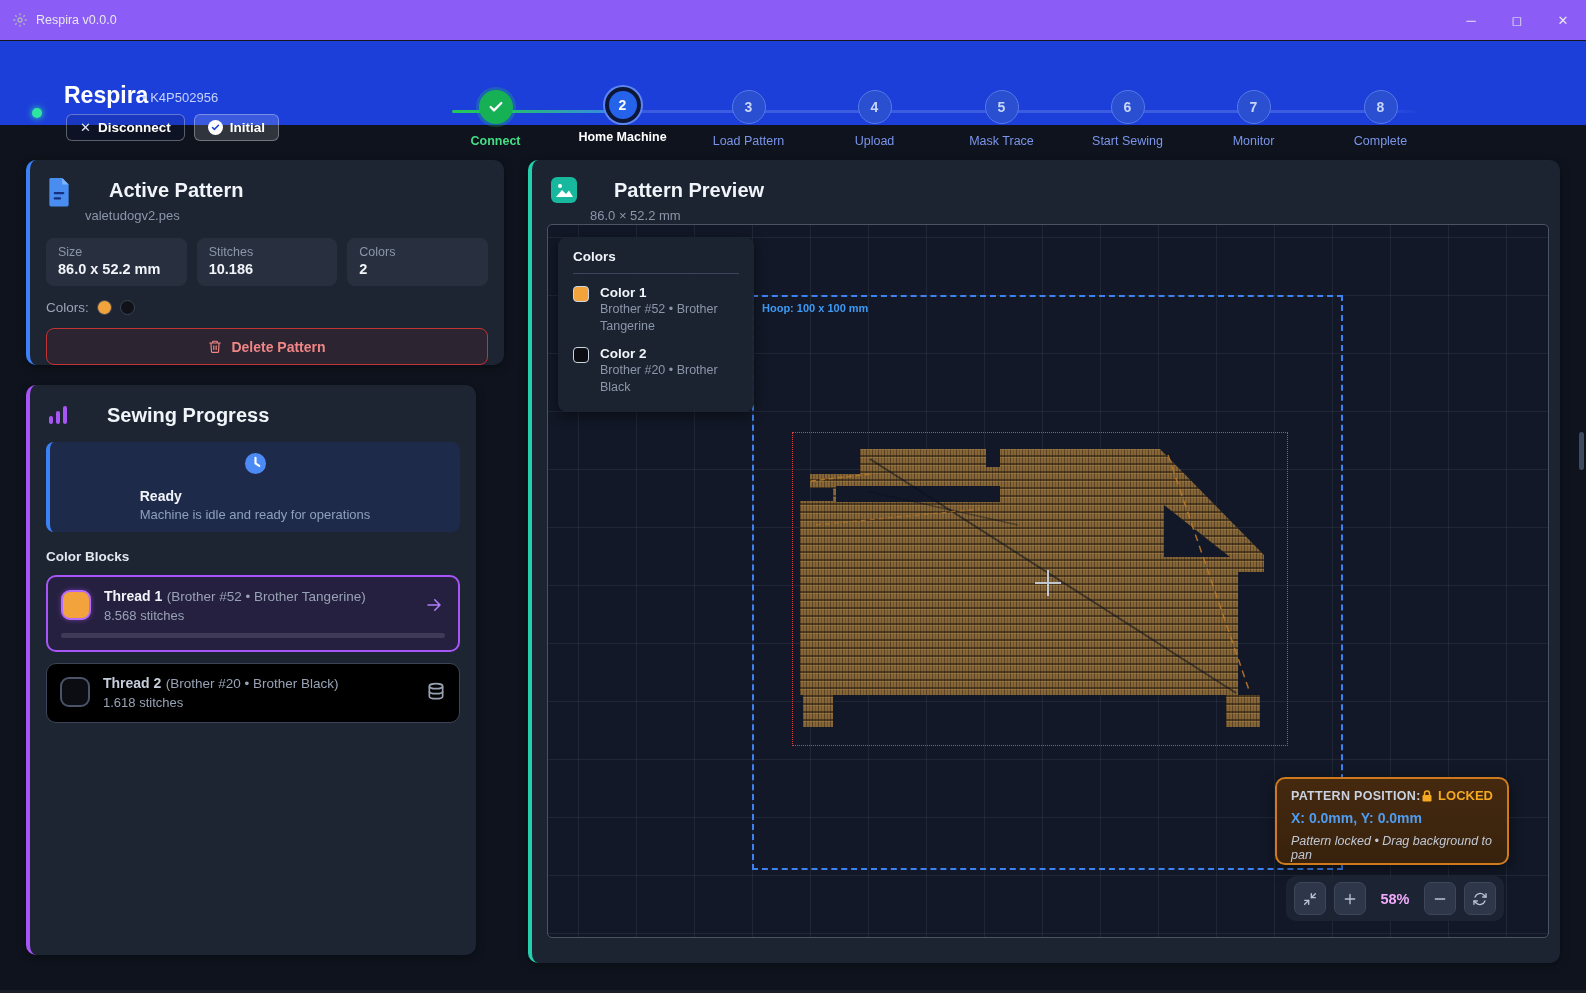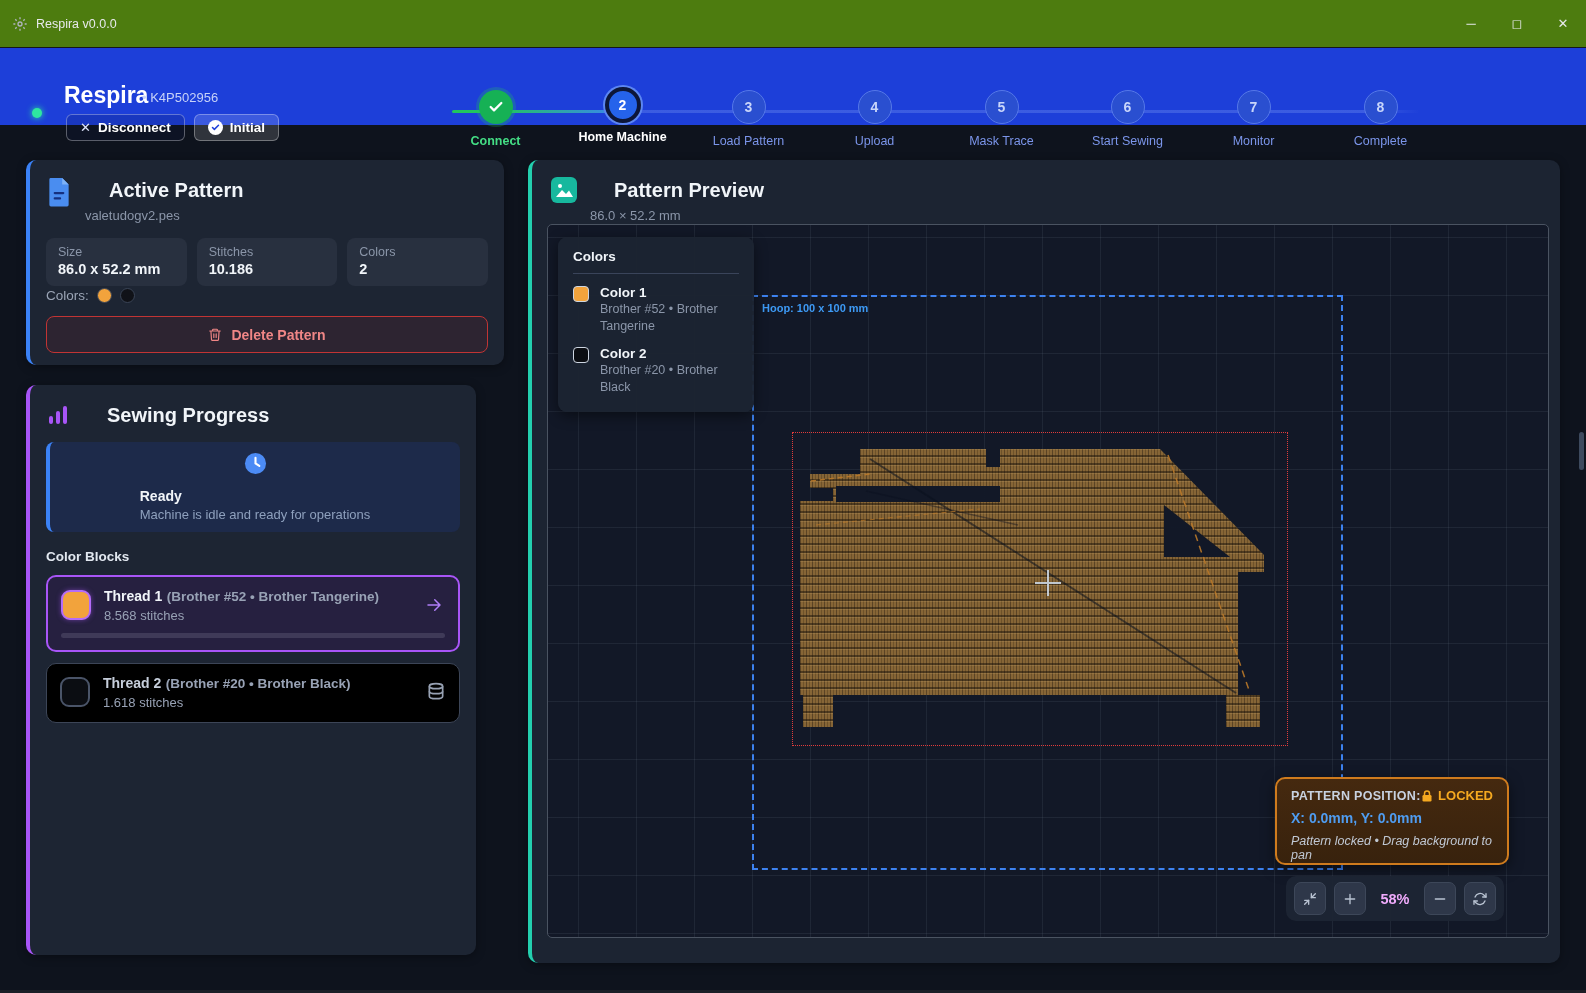--- a/index.html
+++ b/index.html
@@ -1,20 +1,20 @@
 <!DOCTYPE html>
 <html><head>
 <meta charset="utf-8">
 <style>
   * { margin:0; padding:0; box-sizing:border-box; }
   html,body { width:1586px; height:993px; overflow:hidden; background:#0e131d;
     font-family:"Liberation Sans", sans-serif; -webkit-font-smoothing:antialiased; }
 
   
-  #titlebar { position:absolute; left:0; top:0; width:1586px; height:48px; background:#4d7c0f;
+  #titlebar { position:absolute; left:0; top:0; width:1586px; height:41px; background:#8b5cf6;
     display:flex; align-items:center; border-bottom:1px solid #15171a; z-index:50; }
   #titlebar .app-ico { width:16px; height:16px; margin:0 8px 0 12px; color:#aeb4bc; }
   #titlebar .ttl { color:#e7e9ec; font-size:12.5px; }
   #win-btns { margin-left:auto; display:flex; height:32px; }
   .win-btn { width:46px; height:32px; display:flex; align-items:center; justify-content:center;
     color:#e7e9ec; font-size:13px; cursor:default; }
 
   
   #header { position:absolute; left:0; top:32px; width:1586px; height:93px; background:#1d3fd9; z-index:40; }
   #conn-dot { position:absolute; left:32px; top:76px; width:10px; height:10px; border-radius:50%;
@@ -55,21 +55,21 @@
 
   #card-pattern { left:26px; top:160px; width:478px; height:205px; border-left:4px solid #3b82f6; padding:17px 16px; }
   #card-sewing  { left:26px; top:385px; width:450px; height:570px; border-left:4px solid #a855f7; padding:17px 16px; }
   #card-preview { left:528px; top:160px; width:1032px; height:803px; border-left:4px solid #23cfae; padding:15px; background:#1c2432; }
 
   .stat-row { display:flex; gap:10px; margin-top:15px; }
   .stat-box { flex:1; background:#28303f; border-radius:8px; padding:7px 12px 9px; }
   .stat-lbl { font-size:12.5px; color:#8b96a9; }
   .stat-val { font-size:14.5px; font-weight:bold; color:#f1f5f9; margin-top:2px; }
 
-  #colors-row { display:flex; align-items:center; gap:8px; margin-top:2px; }
+  #colors-row { display:flex; align-items:center; gap:8px; margin-top:14px; }
   #colors-row .lbl { font-size:13.5px; color:#9aa4b5; }
   .dot-swatch { width:15px; height:15px; border-radius:50%; border:1px solid #3a4456; }
 
   #delete-btn { margin-top:13px; height:37px; width:100%; display:flex; align-items:center; justify-content:center;
     gap:9px; border:1.5px solid #c13434; border-radius:8px; background:rgba(190,30,40,0.10);
     color:#f08686; font-size:14px; font-weight:bold; }
 
   #ready-box { margin-top:15px; background:#1d2a4a; border-left:4px solid #3b82f6; border-radius:8px;
     padding:10px 14px; display:flex; gap:13px; align-items:center;flex-direction:column; }
   #ready-title { font-size:14px; font-weight:bold; color:#f1f5f9; }
@@ -77,21 +77,21 @@
   #blocks-lbl { margin-top:17px; font-size:13.5px; font-weight:bold; color:#e2e8f0; }
 
   .thread { margin-top:11px; border-radius:10px; padding:10px 13px 12px; position:relative; }
   .thread.t-active { border:2px solid #a855f7; background:#262040; }
   .thread.t-idle { border:1px solid #3c4557; background:#000000; }
   .th-row { display:flex; align-items:center; gap:13px; }
   .th-swatch { width:30px; height:30px; border-radius:9px; flex:none; }
   .t-active .th-swatch { border:2px solid #b46cf8; box-shadow:0 0 5px rgba(168,85,247,.5); }
   .t-idle .th-swatch { border:2px solid #4a5468; }
   .th-name { font-size:14px; color:#f1f5f9; font-weight:bold; }
-  .th-det { font-size:13.5px; color:#98a2b5; font-weight:bold;text-align:right; }
+  .th-det { font-size:13.5px; color:#98a2b5; font-weight:normal;text-align:right; }
   .t-idle .th-name { color:#c6cedb; } .t-idle .th-det { color:#848e a0; }
   .th-st { font-size:13px; color:#98a2b5; margin-top:3px; }
   .th-icon { margin-left:auto; flex:none; }
   #th1-track { margin-top:10px; height:5px; border-radius:3px; background:#3f3a58; }
 
   
   #pv-head { padding:2px 2px 0 4px; }
   #canvas { position:absolute; left:15px; top:64px; width:1002px; height:714px; background:#121827;
     border:1px solid #4a5361; border-radius:5px; overflow:hidden;
     background-image:

